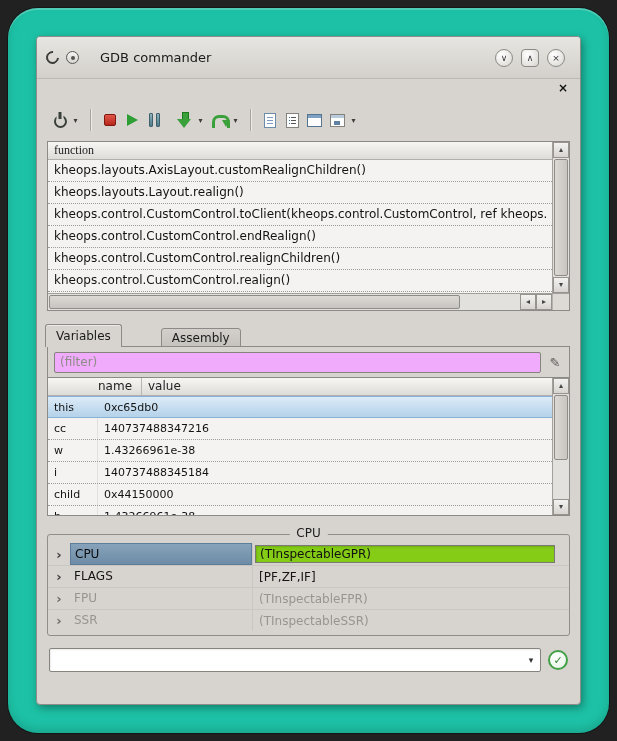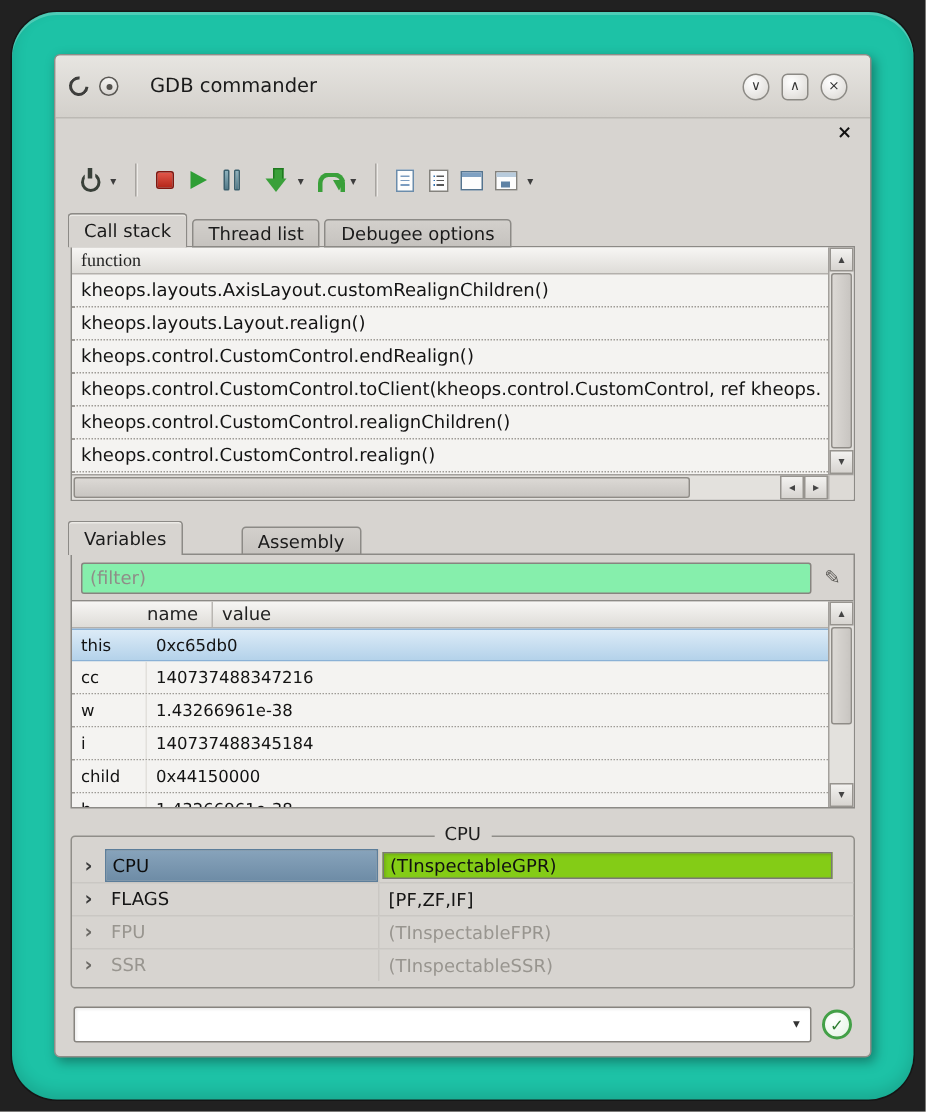--- a/index.html
+++ b/index.html
@@ -82,21 +82,21 @@
   .sthumb.h60{top:1px;height:62%;}
   .hscroll{height:17px;border-top:1px solid #a3a09c;background:#e3e1dd;display:flex;flex:none;}
   .htrack{flex:1;position:relative;}
   .hthumb{position:absolute;top:1px;bottom:1px;left:1px;width:87%;border:1px solid #8f8c87;border-radius:2px;background:linear-gradient(#dcd9d5,#c8c5c1);}
   .hscroll .sbtn{width:16px;height:100%;}
   .corner{width:17px;border-left:1px solid #b5b2ae;background:#dddad6;flex:none;}
 
   
   .panel.vars{height:170px;background:#d7d4d0;display:flex;flex-direction:column;}
   .filter-row{height:30px;display:flex;align-items:center;gap:6px;padding:0 6px;flex:none;}
-  .filter-input{flex:1;height:21px;border:1px solid #87847f;border-radius:2px;background:#86efac;font-family:"DejaVu Sans",sans-serif;font-size:12px;padding:0 5px;color:#222;}
+  .filter-input{flex:1;height:21px;border:1px solid #87847f;border-radius:2px;background:#f0abfc;font-family:"DejaVu Sans",sans-serif;font-size:12px;padding:0 5px;color:#222;}
   .filter-input::placeholder{color:#8f8d88;}
   .pencil{width:16px;text-align:center;font-size:13px;color:#5c5a56;}
   .var-table{flex:1;display:flex;border-top:1px solid #8c8a86;min-height:0;background:#f4f3f1;}
   .var-list{flex:1;overflow:hidden;}
   .var-head{display:flex;height:18px;background:linear-gradient(#f7f6f4,#dedcd8);border-bottom:1px solid #b3b0ac;font-size:12px;color:#222;padding-left:44px;}
   .vh{padding:0 6px;line-height:17px;}
   .vh.name{width:50px;border-right:1px solid #b9b6b2;}
   .vh.val{flex:1;}
   .var-row{display:flex;height:22px;border-bottom:1px dotted #9e9b96;font-size:11px;color:#131313;background:#f4f3f1;}
   .vc{line-height:21px;padding:0 6px;white-space:nowrap;overflow:hidden;}
@@ -200,34 +200,29 @@
         <span class="window-icon"></span>
       </button>
     <button class="tbtn">
         <span class="watch-icon"></span>
       </button>
     <button class="tbtn dd">
         <span class="ddg">▾</span>
       </button>
   </div>
 
-  <div class="tabs">
-    <div class="tab active">Call stack</div>
-    <div class="tab">Thread list</div>
-    <div class="tab">Debugee options</div>
-  </div>
 
   <div class="panel cs">
     <div class="cs-main">
       <div class="cs-list">
         <div class="thead">function</div>
         <div class="cs-row">kheops.layouts.AxisLayout.customRealignChildren()</div>
         <div class="cs-row">kheops.layouts.Layout.realign()</div>
+        <div class="cs-row">kheops.control.CustomControl.toClient(kheops.control.CustomControl, ref kheops.</div>
         <div class="cs-row">kheops.control.CustomControl.endRealign()</div>
-        <div class="cs-row">kheops.control.CustomControl.toClient(kheops.control.CustomControl, ref kheops.</div>
         <div class="cs-row">kheops.control.CustomControl.realignChildren()</div>
         <div class="cs-row">kheops.control.CustomControl.realign()</div>
       </div>
       <div class="vscroll">
         <div class="sbtn">
             <span>▴</span>
           </div>
         <div class="strack">
             <div class="sthumb full"></div>
           </div>

